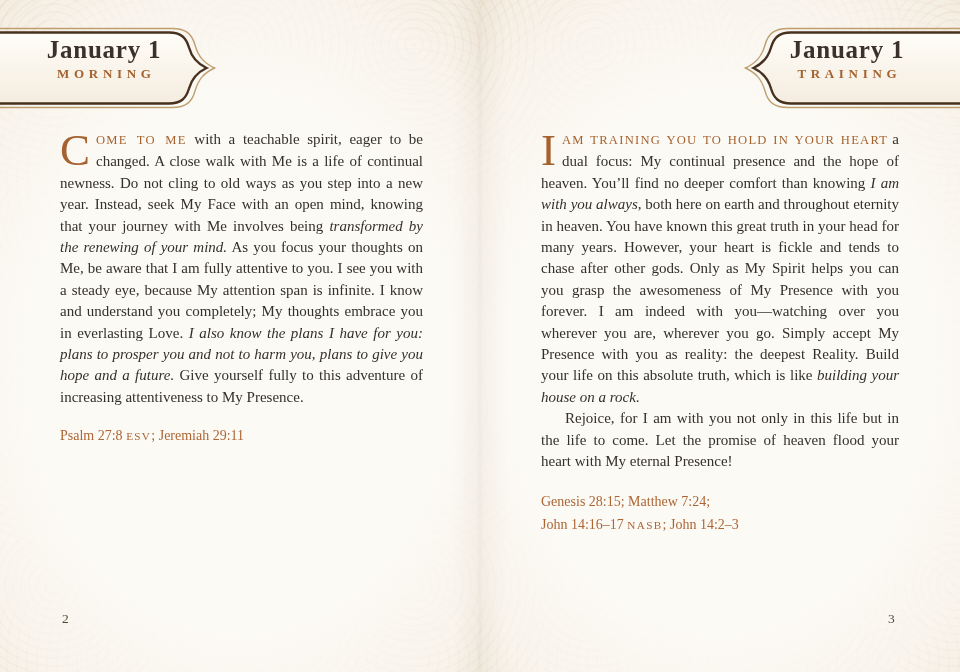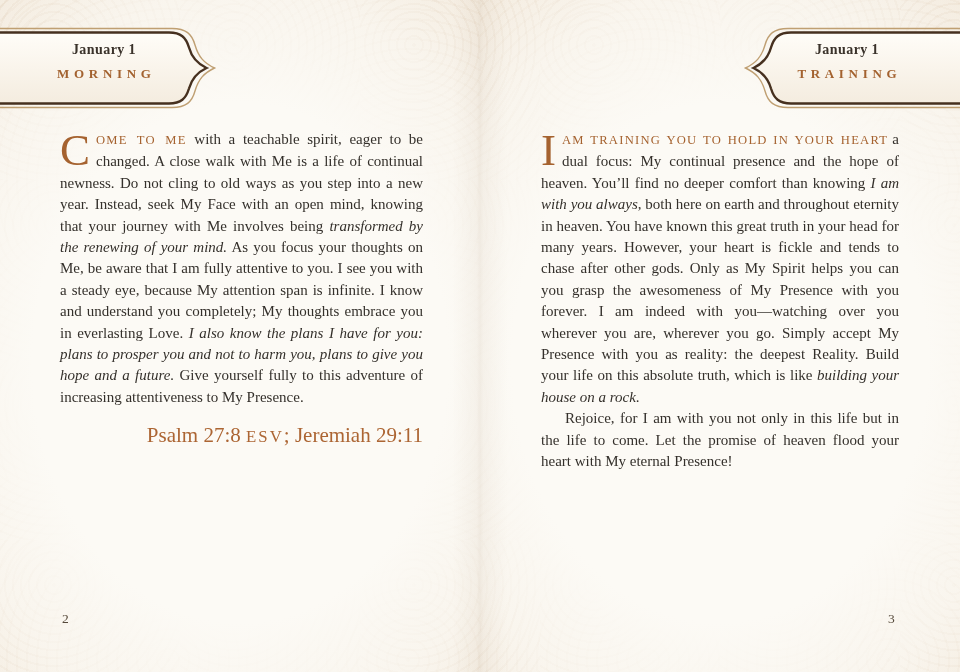--- a/index.html
+++ b/index.html
@@ -22,34 +22,34 @@
 
   
   .banner{position:absolute;top:22px;width:240px;height:92px;}
   .banner-left{left:-14px;}
   .banner-right{right:-14px;}
   .banner svg{position:absolute;top:0;left:0;}
   .banner-right svg{transform:scaleX(-1);}
   .banner-inner{position:absolute;top:15px;text-align:center;}
   .banner-left .banner-inner{left:34px;width:168px;}
   .banner-right .banner-inner{left:24px;width:178px;}
-  .banner-date{font-size:14px;line-height:26px;font-weight:700;color:#3a322a;letter-spacing:.03em;}
+  .banner-date{font-size:25px;line-height:26px;font-weight:700;color:#3a322a;letter-spacing:.03em;}
   .banner-label{margin-top:3px;font-size:13px;font-weight:700;color:#a3622f;letter-spacing:.36em;padding-left:.36em;}
 
   
   .text-col{position:absolute;top:129px;font-size:15px;line-height:21.4px;color:#34302b;text-align:justify;}
   .col-left{left:60px;width:363px;}
   .col-right{left:541px;width:358px;}
   .text-col p{margin:0;}
   p.indent{text-indent:24px;}
   .dropcap{float:left;font-size:45px;line-height:37px;padding:3px 6px 0 0;color:#a5622f;}
   .opener{color:#a5622f;font-size:.84em;letter-spacing:.1em;word-spacing:.08em;}
   .it{font-style:italic;}
   .sc{font-size:.8em;letter-spacing:.12em;}
-  .reference{text-align:right;color:#ac6533;font-size:21px;line-height:23px;}
+  .reference{text-align:left;color:#ac6533;font-size:14px;line-height:23px;}
   .ref-left{margin-top:16px !important;}
   .ref-right{margin-top:17px !important;}
 
   .page-num{position:absolute;top:611px;font-size:13.5px;color:#55493a;}
   .num-left{left:62px;} .num-right{left:888px;}
 </style>
 </head>
 <body>
 
 <div class="spread">
@@ -98,18 +98,22 @@
       </svg>
       <div class="banner-inner">
         <div class="banner-date">January 1</div>
         <div class="banner-label">TRAINING</div>
       </div>
     </div>
 
     <div class="text-col col-right">
       <p><span class="dropcap">I</span><span class="opener">AM TRAINING YOU TO HOLD IN YOUR HEART</span><span> a dual focus: My continual presence and the hope of heaven. You’ll find no deeper comfort than knowing <span class="it">I am with you always</span>, both here on earth and throughout eternity in heaven. You have known this great truth in your head for many years. However, your heart is fickle and tends to chase after other gods. Only as My Spirit helps you can you grasp the awesomeness of My Presence with you forever. I am indeed with you—watching over you wherever you are, wherever you go. Simply accept My Presence with you as reality: the deepest Reality. Build your life on this absolute truth, which is like <span class="it">building your house on a rock</span>.</span></p>
       <p class="indent">Rejoice, for I am with you not only in this life but in the life to come. Let the promise of heaven flood your heart with My eternal Presence!</p>
+      <p class="reference ref-right">
+        <span style="display:block">Genesis 28:15; Matthew 7:24;</span>
+        <span style="display:block">John 14:16–17 <span class="sc">NASB</span>; John 14:2–3</span>
+      </p>
     </div>
 
     <div class="page-num num-right">3</div>
   </div>
 
 </div>
 
 </body></html>

